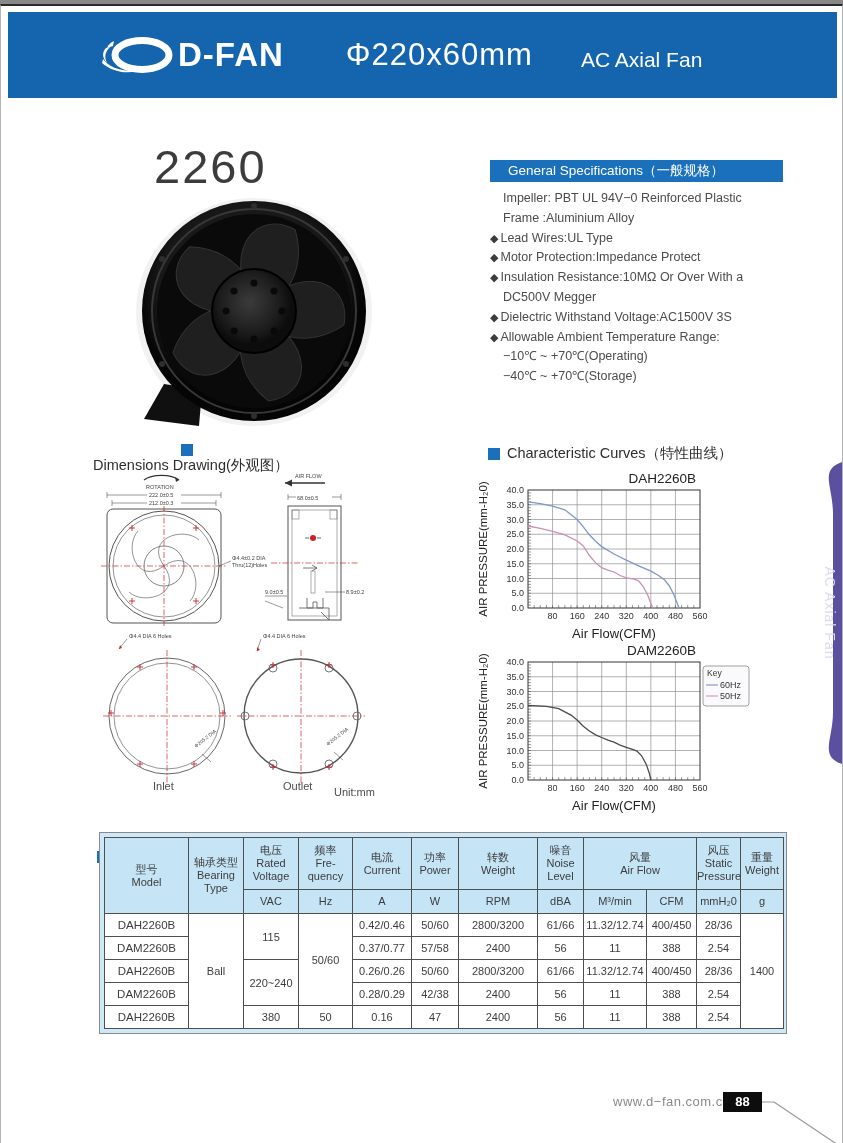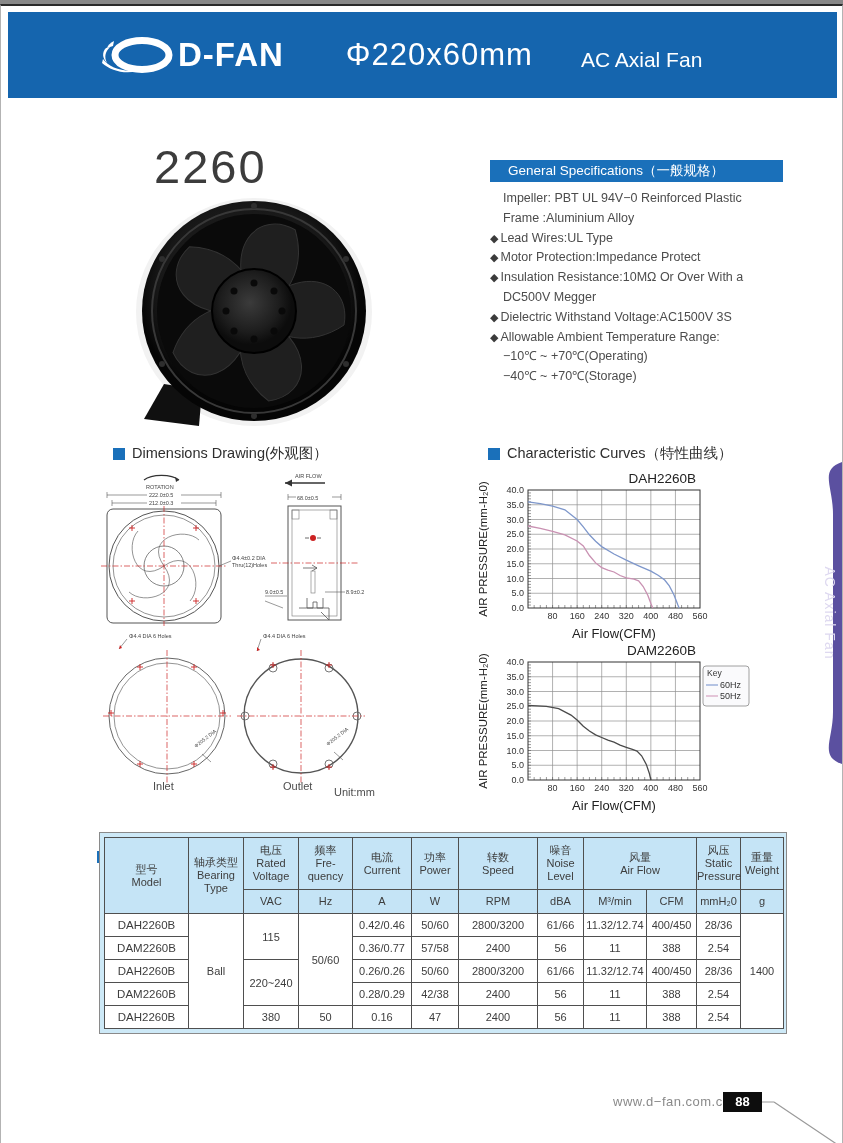--- a/index.html
+++ b/index.html
@@ -123,21 +123,21 @@
       <div class="gs-line"><span class="dia">◆</span>Lead Wires:UL Type</div>
       <div class="gs-line"><span class="dia">◆</span>Motor Protection:Impedance Protect</div>
       <div class="gs-line"><span class="dia">◆</span>Insulation Resistance:10MΩ Or Over With a</div>
       <div class="gs-line cont">DC500V Megger</div>
       <div class="gs-line"><span class="dia">◆</span>Dielectric Withstand Voltage:AC1500V 3S</div>
       <div class="gs-line"><span class="dia">◆</span>Allowable Ambient Temperature Range:</div>
       <div class="gs-line cont">−10℃ ~ +70℃(Operating)</div>
       <div class="gs-line cont">−40℃ ~ +70℃(Storage)</div>
     </div>
 
-  <div class="sec-head" style="left:112px; top:438px;">
+  <div class="sec-head" style="left:92px; top:438px;flex-direction:column;">
     <span class="sec-sq"></span>
     <span>Dimensions Drawing(外观图）</span>
   </div>
   <div class="sec-head" style="left:487px; top:438px;">
     <span class="sec-sq"></span>
     <span>Characteristic Curves（特性曲线）</span>
   </div>
   <div class="sec-head" style="left:96px; top:841px;align-items:center;">
     <span class="sec-sq"></span>
     <span>Specifications/规格</span>
@@ -506,21 +506,21 @@
 Rated
 Voltage</th>
           <th>频率
 Fre-
 quency</th>
           <th>电流
 Current</th>
           <th>功率
 Power</th>
           <th>转数
-Speed</th>
+Weight</th>
           <th>噪音
 Noise
 Level</th>
           <th colspan="2">风量
 Air Flow</th>
           <th>风压
 Static
 Pressure</th>
           <th>重量
 Weight</th>
@@ -548,21 +548,21 @@
           <td>50/60</td>
           <td>2800/3200</td>
           <td>61/66</td>
           <td>11.32/12.74</td>
           <td>400/450</td>
           <td>28/36</td>
           <td rowspan="5">1400</td>
         </tr>
         <tr>
           <td class="model-cell">DAM2260B</td>
-          <td>0.36/0.77</td>
+          <td>0.37/0.77</td>
           <td>57/58</td>
           <td>2400</td>
           <td>56</td>
           <td>11</td>
           <td>388</td>
           <td>2.54</td>
         </tr>
         <tr>
           <td class="model-cell">DAH2260B</td>
           <td rowspan="2">220~240</td>

